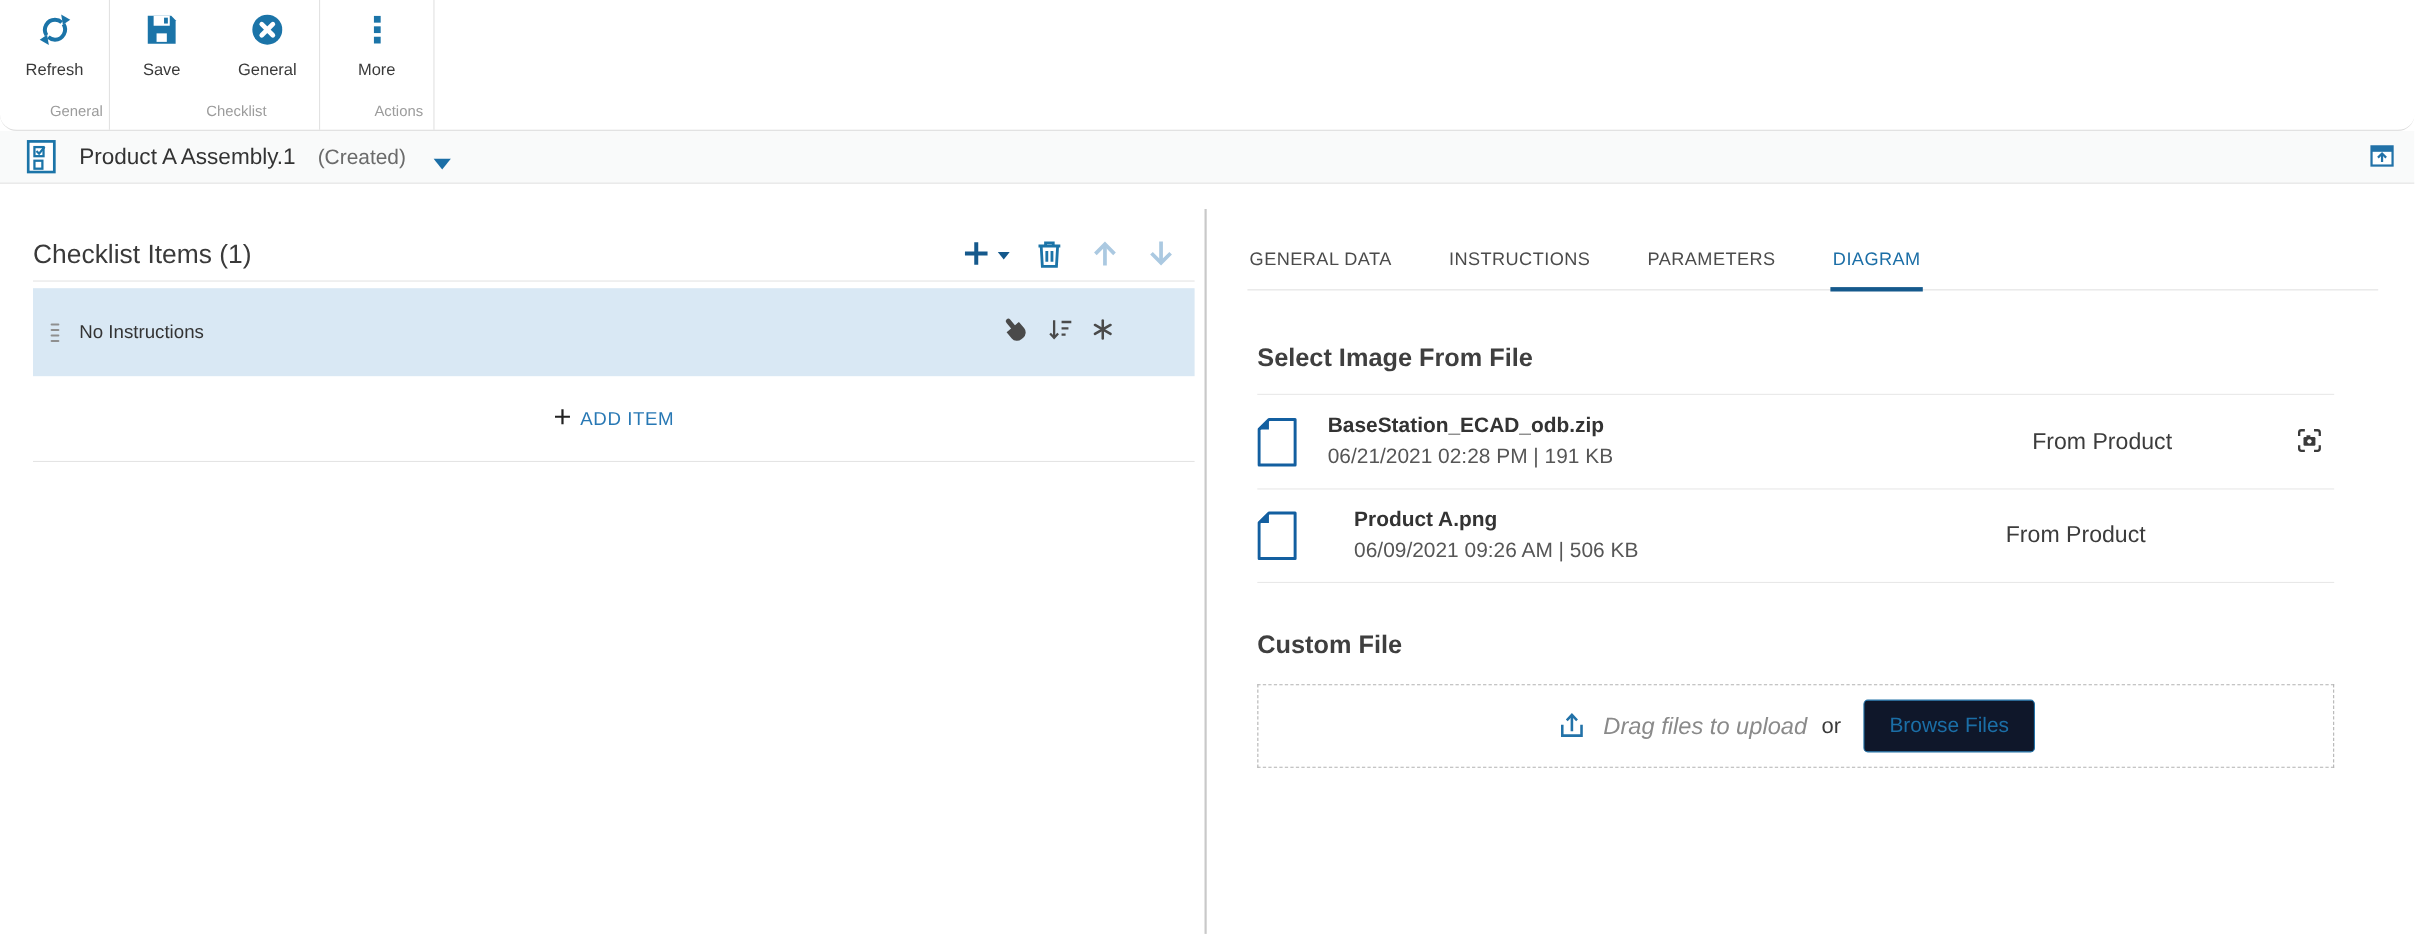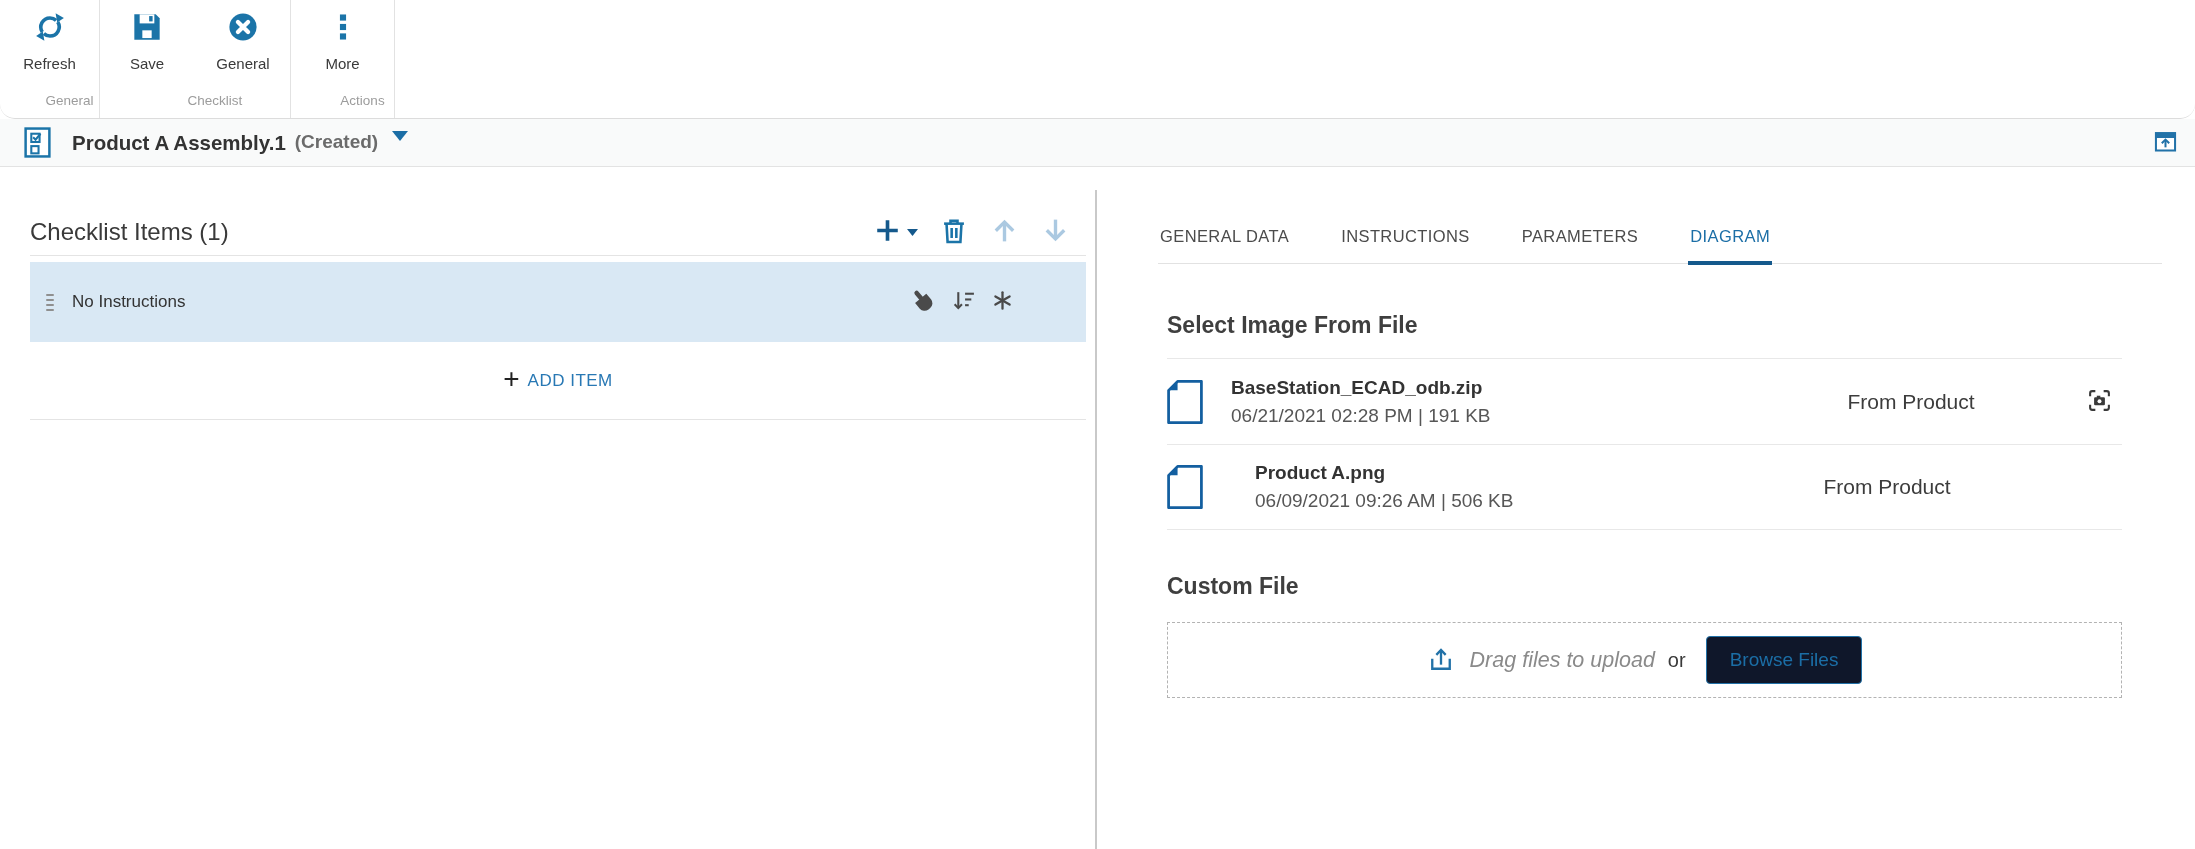--- a/index.html
+++ b/index.html
@@ -13,21 +13,21 @@
   .ribbon-buttons { flex:1; display:flex; justify-content:center; padding-top:9px; gap:8px; }
   .ribbon-btn { display:flex; flex-direction:column; align-items:center; gap:9px;
                 background:none; border:none; cursor:pointer; width:88px; padding-top:2px; }
   .ribbon-btn .rlabel { font-size:15px; color:#3a3a3a; }
   .group-label { text-align:center; font-size:13.5px; color:#9c9c9c; padding:4px 0 10px;margin-left:40px; }
 
   
   .titlebar { height:48px; background:#f9fafa; border-bottom:1px solid #e3e3e3;
               display:flex; align-items:center; padding-left:24px; }
   .tb-icon { margin-right:21px; display:flex; }
-  .tb-group { display:flex; align-items:flex-start; gap:9px; cursor:pointer;font-weight:bold; }
+  .tb-group { display:flex; align-items:flex-end; gap:20px; cursor:pointer; }
   .tb-title { font-size:20.5px; color:#333; }
   .tb-status { font-size:19px; color:#6b6b6b; }
   .tb-caret { margin-left:5px; display:flex; }
   .tb-spacer { flex:1; }
   .tb-open { margin-right:16px; background:none; border:none; cursor:pointer; display:flex; }
 
   
   .main { position:relative; height:682px; }
   .vdivider { position:absolute; left:1095px; top:23px; bottom:0; width:2px; background:#c9c9c9; }
 
@@ -53,21 +53,21 @@
 
   .add-row { height:78px; border-bottom:1px solid #e4e4e4; display:flex;
              align-items:center; justify-content:center; }
   .add-btn { background:none; border:none; cursor:pointer; display:flex;
              align-items:center; gap:8px; }
   .add-plus { font-size:28px; font-weight:400; color:#222; line-height:1; margin-top:-3px; }
   .add-label { font-size:17px; color:#2878b4; letter-spacing:.5px; }
 
   
   .right-panel { position:absolute; left:1097px; top:0; right:0; height:100%;
-                 padding:0 33px 0 37px;margin-left:24px; }
+                 padding:0 33px 0 37px; }
   .tabs { margin-top:60px; display:flex; gap:48px; border-bottom:1px solid #e2e2e2; }
   .tab { background:none; border:none; cursor:pointer; font-size:16.5px; letter-spacing:.4px;
          color:#4b4b4b; padding:0 2px 15px; border-bottom:4px solid transparent;
          margin-bottom:-2px; font-family:inherit; }
   .tab.active { color:#1b6ea6; border-bottom-color:#15598c; }
 
   .section { margin:0 40px 0 9px; }
   .sec-heading { font-size:23px; font-weight:600; color:#3f3f3f; }
   .h-select { margin-top:48px; }
   .file-list { margin-top:19px; }

